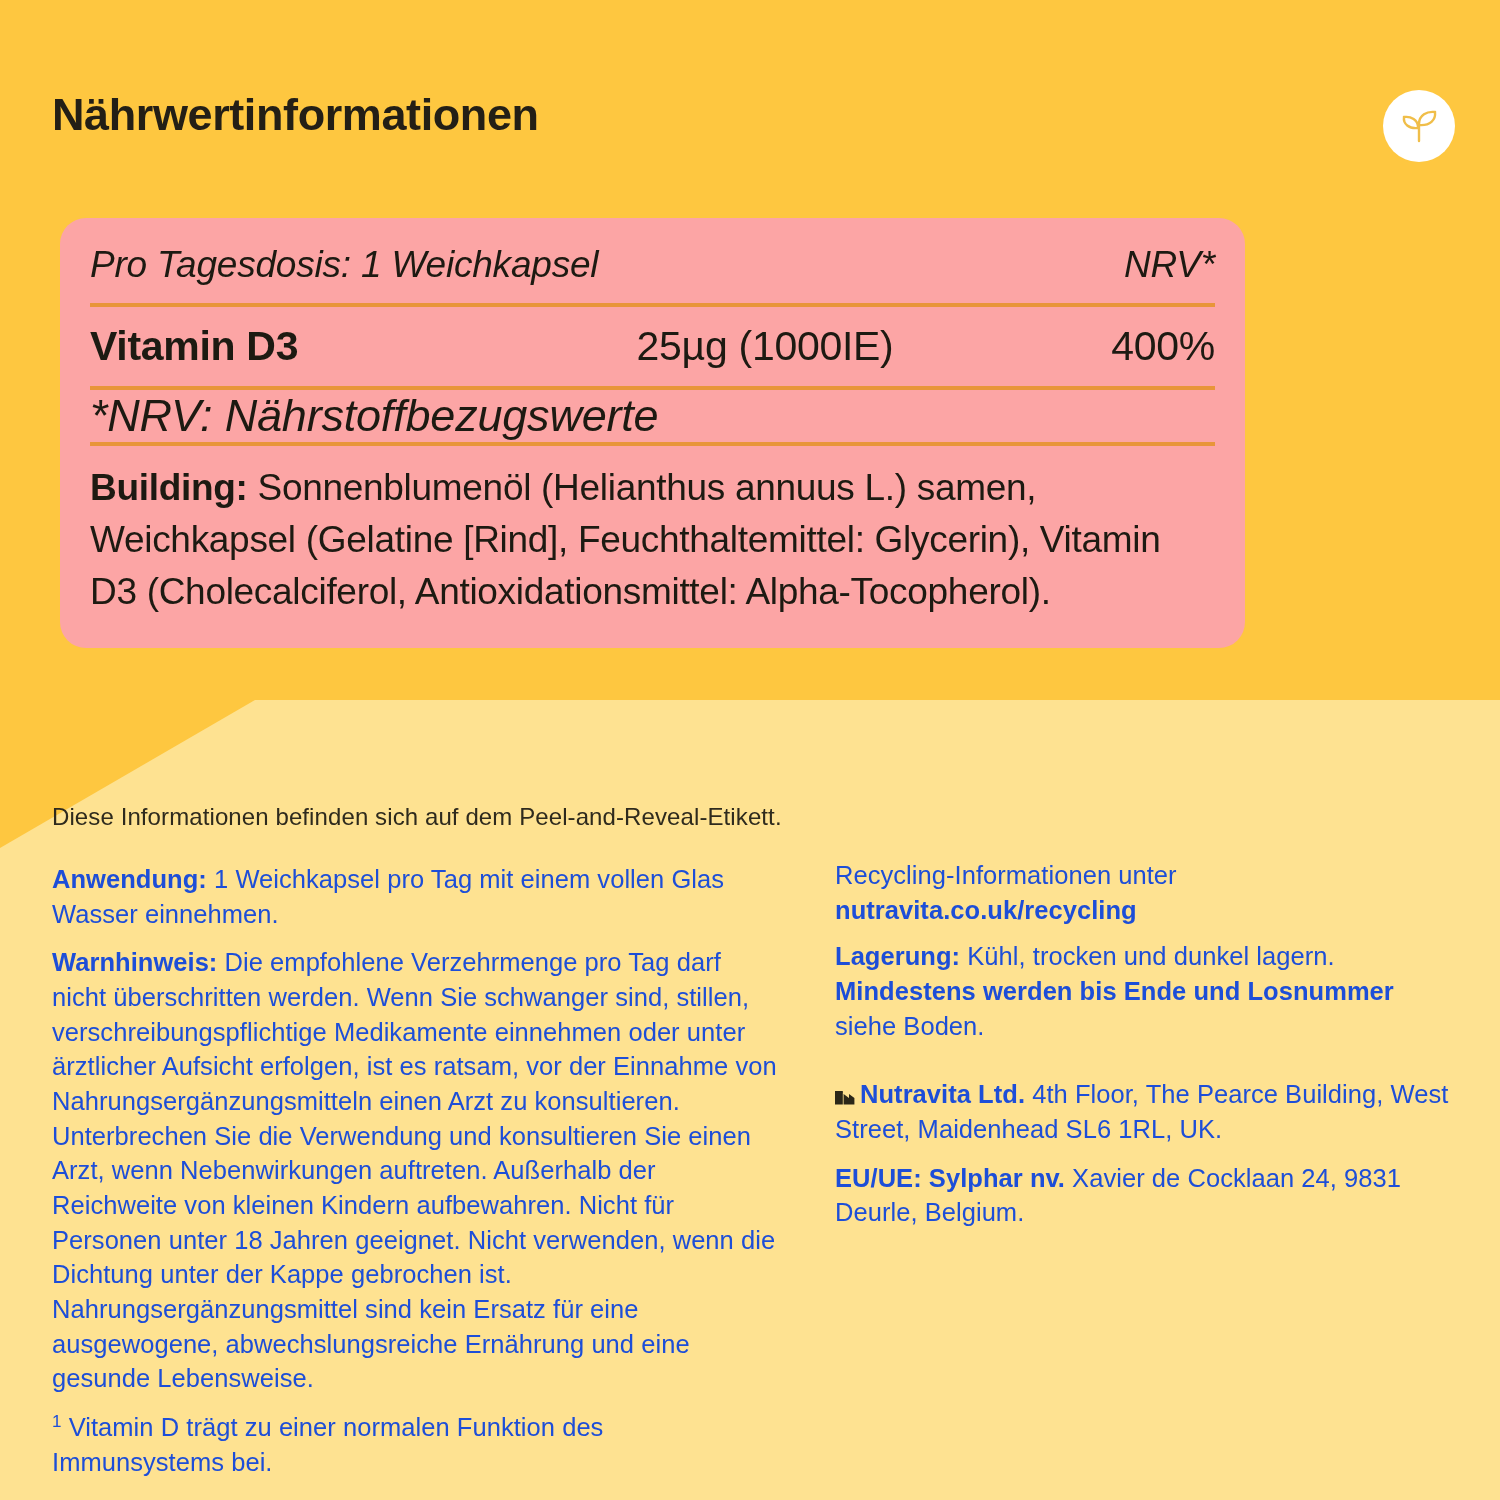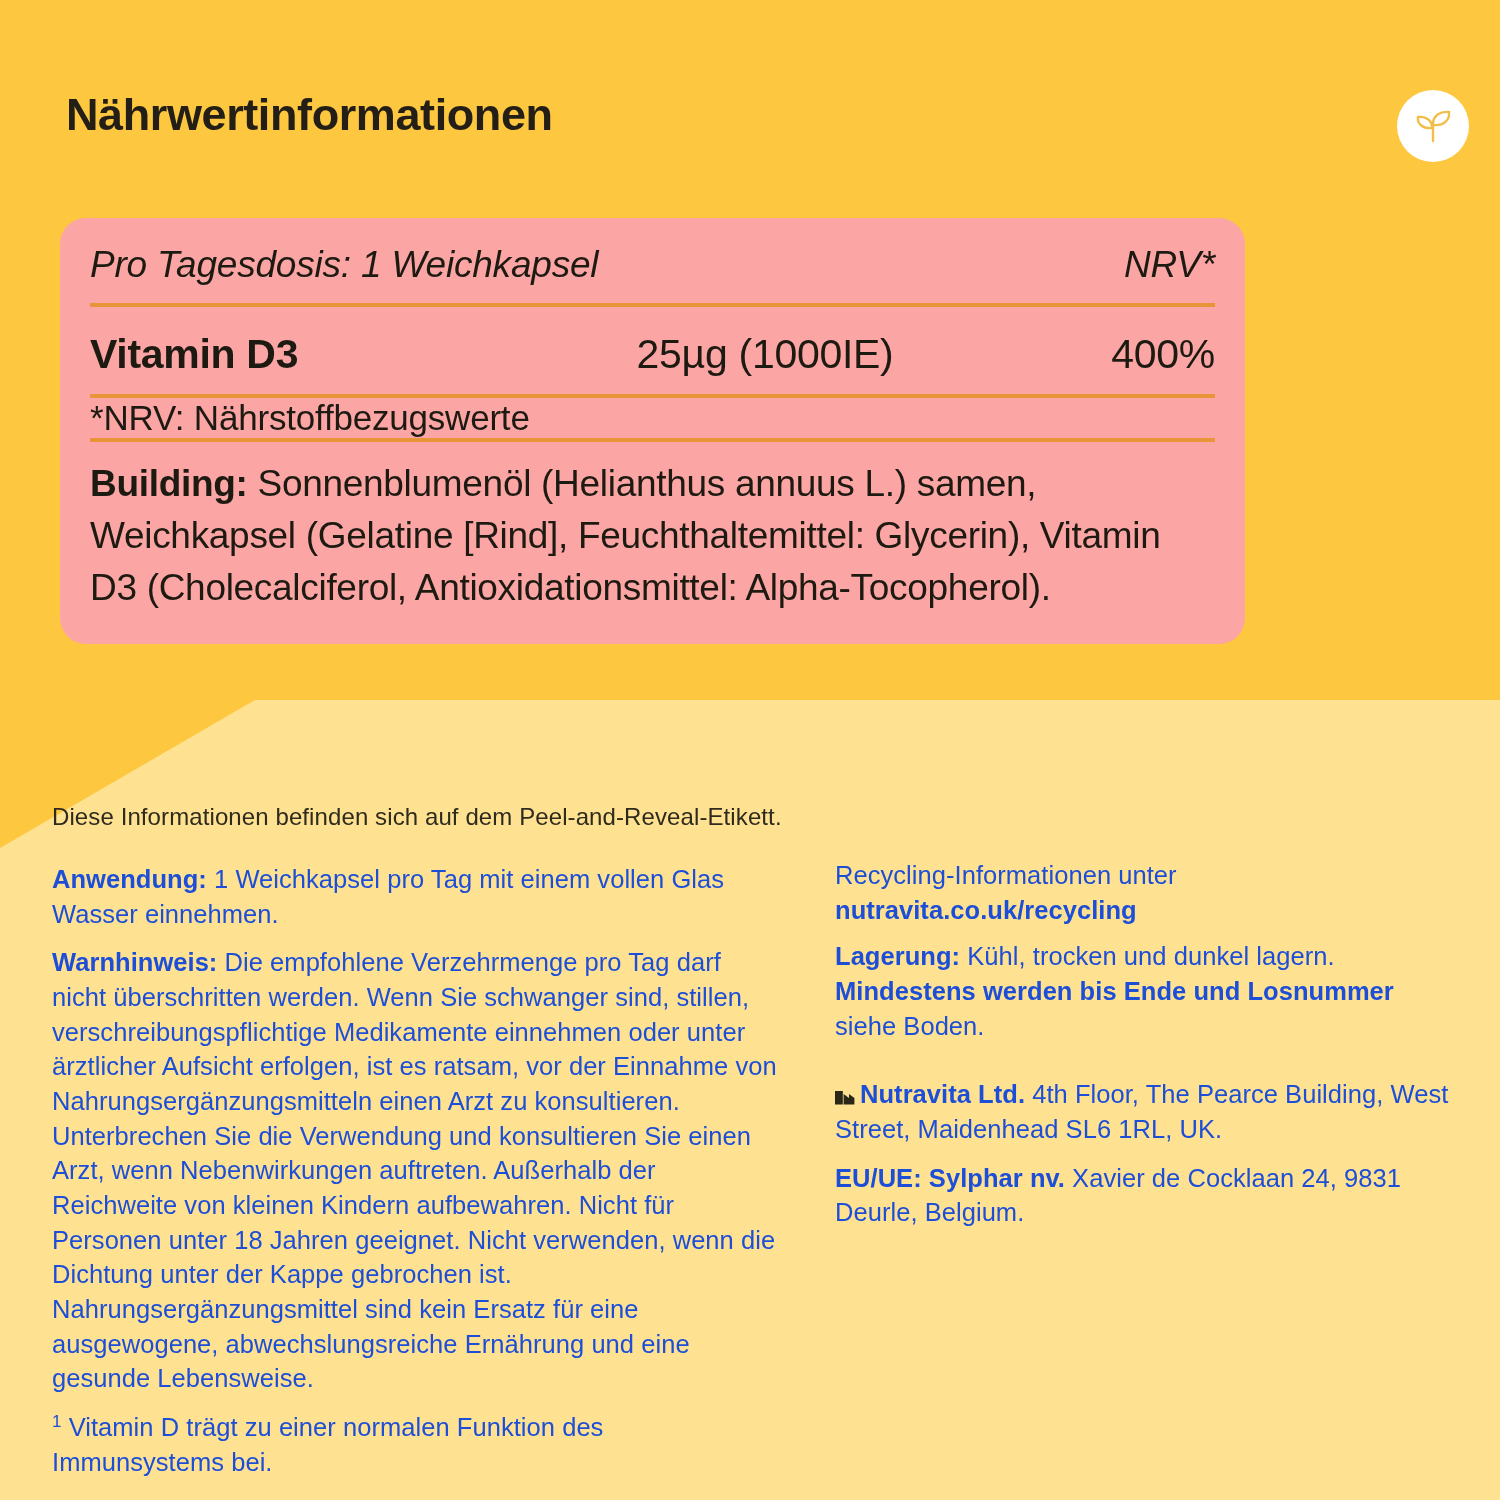--- a/index.html
+++ b/index.html
@@ -37,21 +37,21 @@
 
   #page {
     position: absolute;
     inset: 0;
     z-index: 3;
   }
 
   
   .header {
     position: absolute;
-    left: 14px; top: 0;
+    left: 0; top: 0;
     width: 1393px;
     height: 200px;
   }
   .page-title {
     position: absolute;
     left: 52px;
     top: 89px;
     font-size: 45px;
     font-weight: bold;
     letter-spacing: -0.4px;
@@ -104,33 +104,34 @@
   .rule-row td {
     height: 0;
   }
   .hr-orange {
     height: 4px;
     background: #E8953A;
     width: 100%;
   }
   .row-item td {
     font-size: 41px;
-    padding-top: 24px;
+    padding-top: 16px;
     padding-bottom: 16px;
     letter-spacing: -0.3px;
   }
   .row-item .nutrient {
     font-weight: bold;
   }
   .col-name   { width: 42%; text-align: left; }
   .col-amount { width: 36%; text-align: center; }
   .col-nrv    { width: 22%; text-align: right; }
 
   .nrv-note {
-    font-size: 35px;
+    font-size: 45px;
+    font-style: italic;
     padding: 15px 0 15px 0;
     letter-spacing: -0.2px;
     color: #1d1a12;
   }
   .ingredients {
     font-size: 37px;
     line-height: 1.41;
     padding-top: 16px;
     letter-spacing: -0.3px;
     color: #1d1a12;

